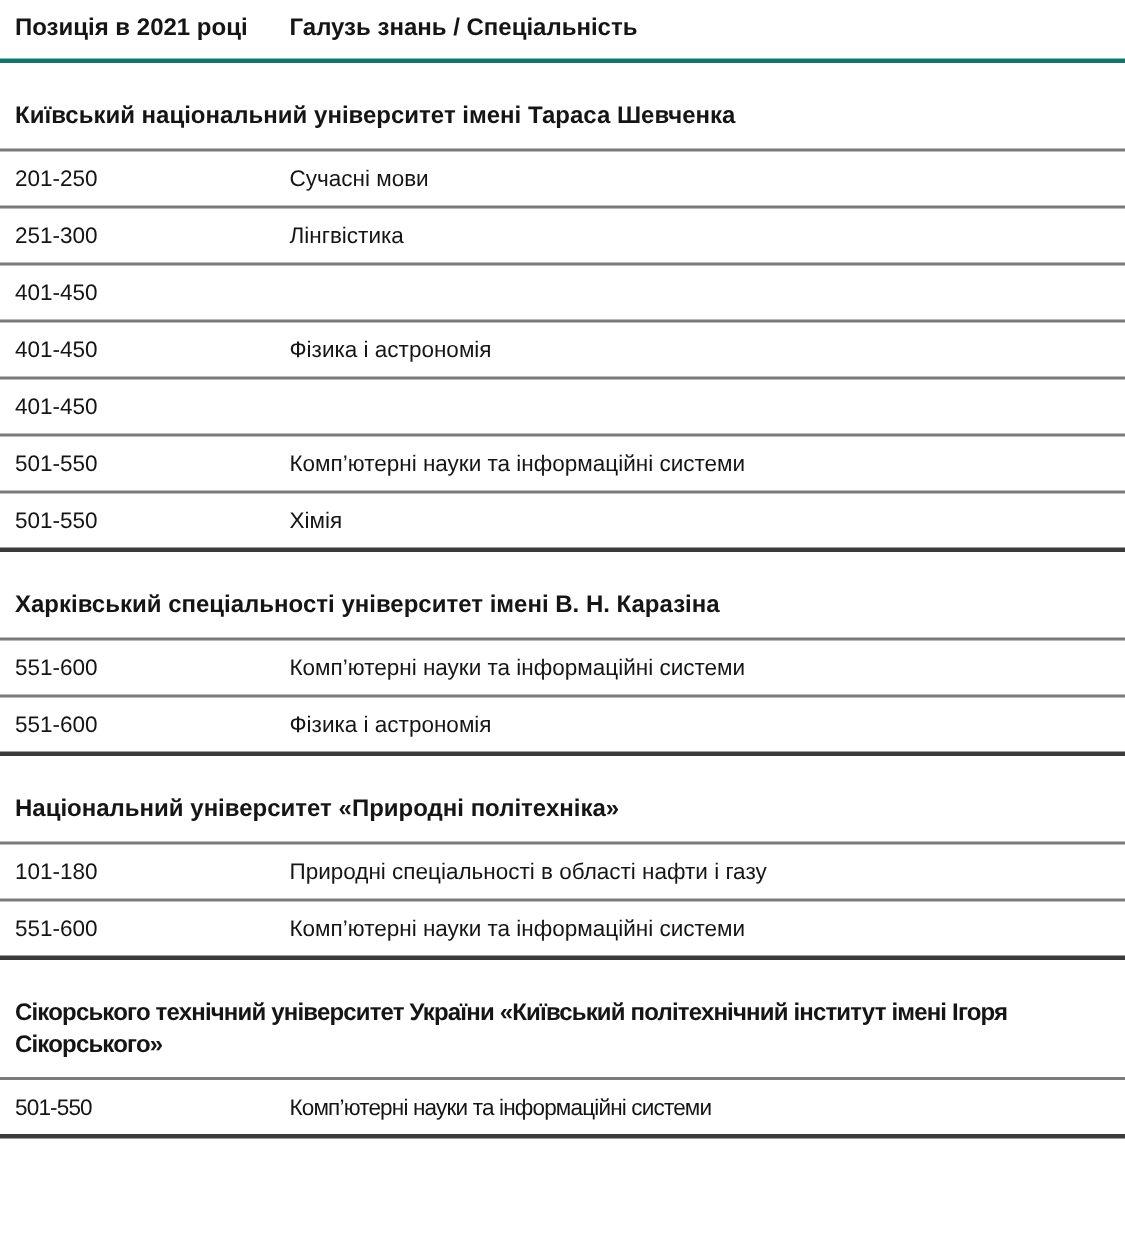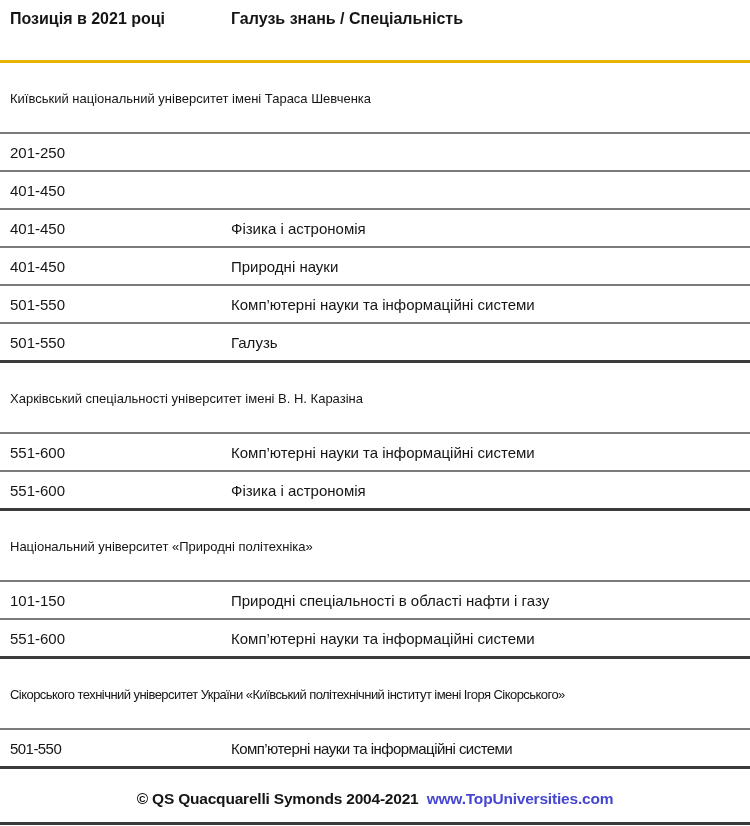--- a/index.html
+++ b/index.html
@@ -9,34 +9,34 @@
     font-family: "Liberation Sans", "DejaVu Sans", sans-serif;
     color: #151515;
     -webkit-font-smoothing: antialiased;
   }
   .page { width: 750px; min-height: 826px; }
 
   .header-row {
     display: flex;
     align-items: flex-start;
     padding: 9px 10px 0 10px;
-    height: 63px;
-    border-bottom: 3px solid #eab308;
+    height: 42px;
+    border-bottom: 3px solid #0f766e;
     font-weight: bold;
     font-size: 16px;
     line-height: 20px;
   }
   .col1 { width: 183px; flex-shrink: 0; }
-  .col2 { flex: 1; margin-left: 38px; }
+  .col2 { flex: 1; }
 
   .uni-title {
-    font-size: 13px;
-    font-weight: normal;
+    font-size: 16px;
+    font-weight: bold;
     line-height: 21px;
-    padding: 25px 15px 23px 10px;
+    padding: 25px 15px 11px 10px;
   }
   .rows { border-bottom: 3px solid #3b3b3b; }
   .row {
     display: flex;
     align-items: center;
     height: 38px;
     border-top: 2px solid #7b7b7b;
     padding: 16px 10px;
     font-size: 15px;
   }
@@ -67,45 +67,49 @@
     <div class="col1">Позиція в 2021 році</div>
     <div class="col2">Галузь знань / Спеціальність</div>
   </div>
 
   <div id="sections">
   <section class="section">
     <h2 class="uni-title">Київський національний університет імені Тараса Шевченка</h2>
     <div class="rows">
   <div class="row">
     <div class="col1">201-250</div>
+    <div class="col2">Сучасні мови</div>
   </div>
 
+  <div class="row">
+    <div class="col1">251-300</div>
+    <div class="col2">Лінгвістика</div>
+  </div>
 
   <div class="row">
     <div class="col1">401-450</div>
   </div>
 
   <div class="row">
     <div class="col1">401-450</div>
     <div class="col2">Фізика і астрономія</div>
   </div>
 
   <div class="row">
     <div class="col1">401-450</div>
-    <div class="col2">Природні науки</div>
   </div>
 
   <div class="row">
     <div class="col1">501-550</div>
     <div class="col2">Комп’ютерні науки та інформаційні системи</div>
   </div>
 
   <div class="row">
     <div class="col1">501-550</div>
-    <div class="col2">Галузь</div>
+    <div class="col2">Хімія</div>
   </div>
 </div>
   </section>
 
   <section class="section">
     <h2 class="uni-title">Харківський спеціальності університет імені В. Н. Каразіна</h2>
     <div class="rows">
   <div class="row">
     <div class="col1">551-600</div>
     <div class="col2">Комп’ютерні науки та інформаційні системи</div>
@@ -115,21 +119,21 @@
     <div class="col1">551-600</div>
     <div class="col2">Фізика і астрономія</div>
   </div>
 </div>
   </section>
 
   <section class="section">
     <h2 class="uni-title">Національний університет «Природні політехніка»</h2>
     <div class="rows">
   <div class="row">
-    <div class="col1">101-150</div>
+    <div class="col1">101-180</div>
     <div class="col2">Природні спеціальності в області нафти і газу</div>
   </div>
 
   <div class="row">
     <div class="col1">551-600</div>
     <div class="col2">Комп’ютерні науки та інформаційні системи</div>
   </div>
 </div>
   </section>
 
@@ -137,18 +141,14 @@
     <h2 class="uni-title narrow">Сікорського технічний університет України «Київський політехнічний інститут імені Ігоря Сікорського»</h2>
     <div class="rows">
   <div class="row narrow">
     <div class="col1">501-550</div>
     <div class="col2">Комп’ютерні науки та інформаційні системи</div>
   </div>
 </div>
   </section>
 </div>
 
-  <div class="footer">
-    <span>© QS Quacquarelli Symonds 2004-2021</span>
-    <a class="link">www.TopUniversities.com</a>
-  </div>
 
 </div>
 
 </body></html>

